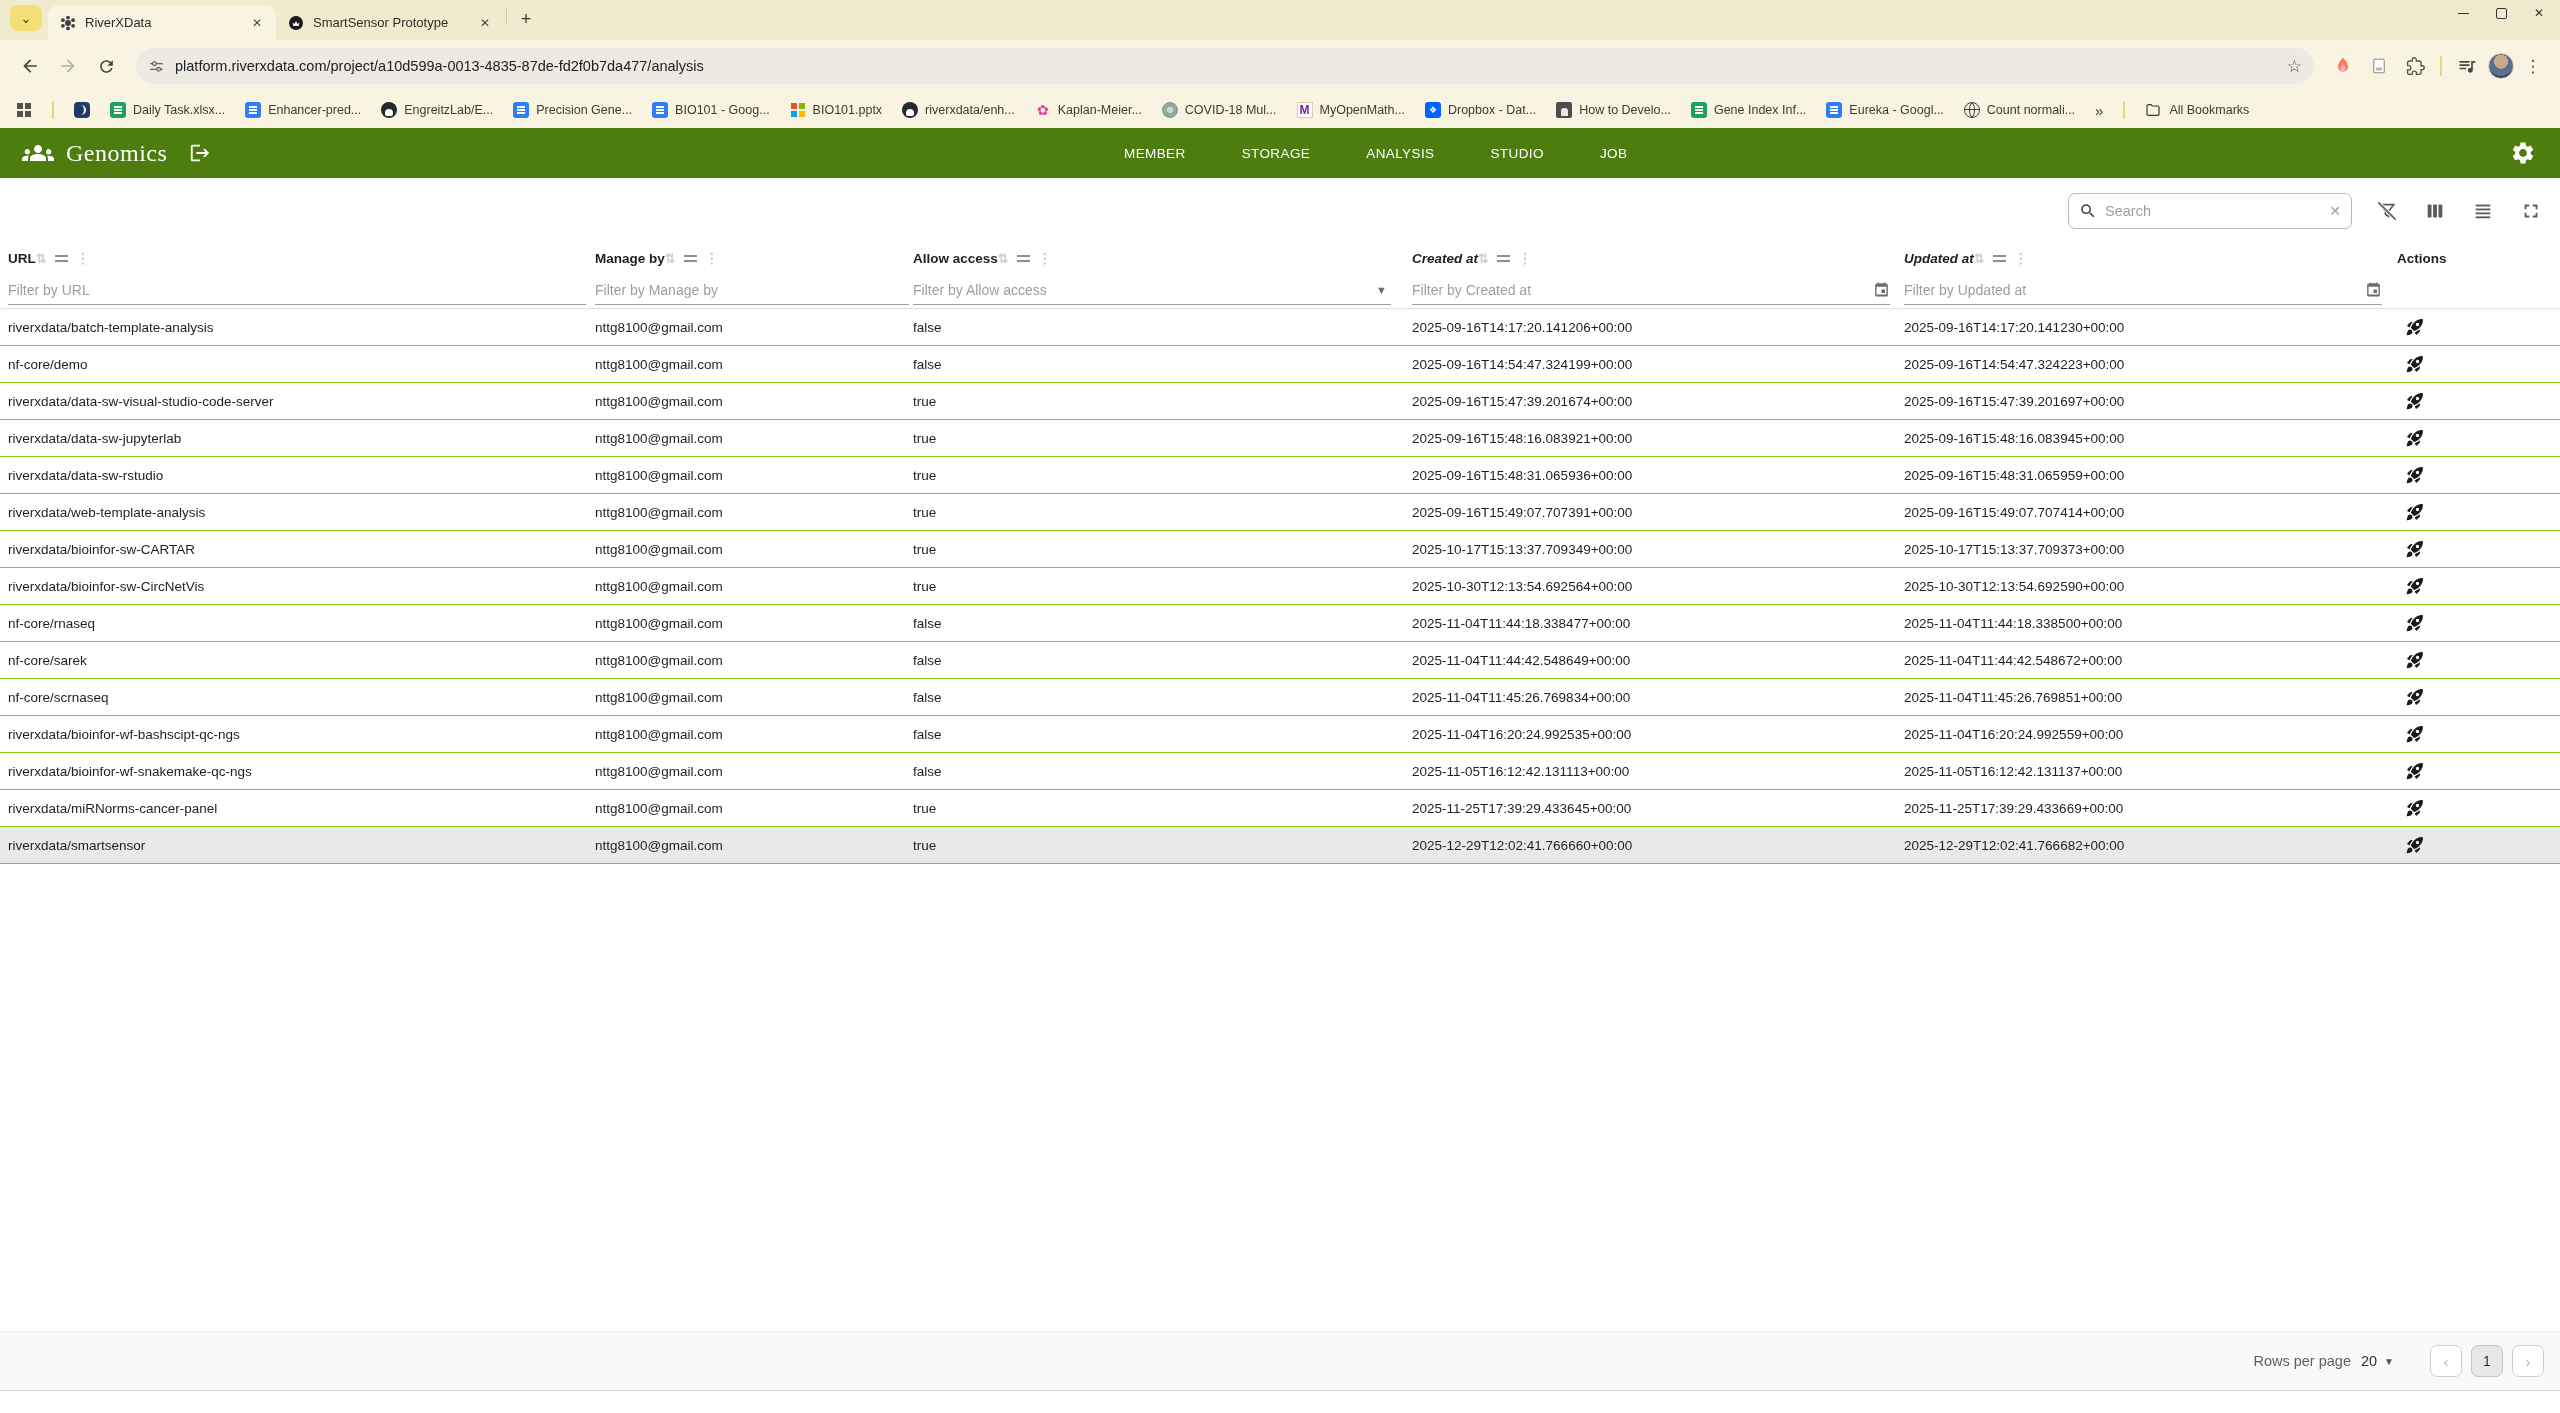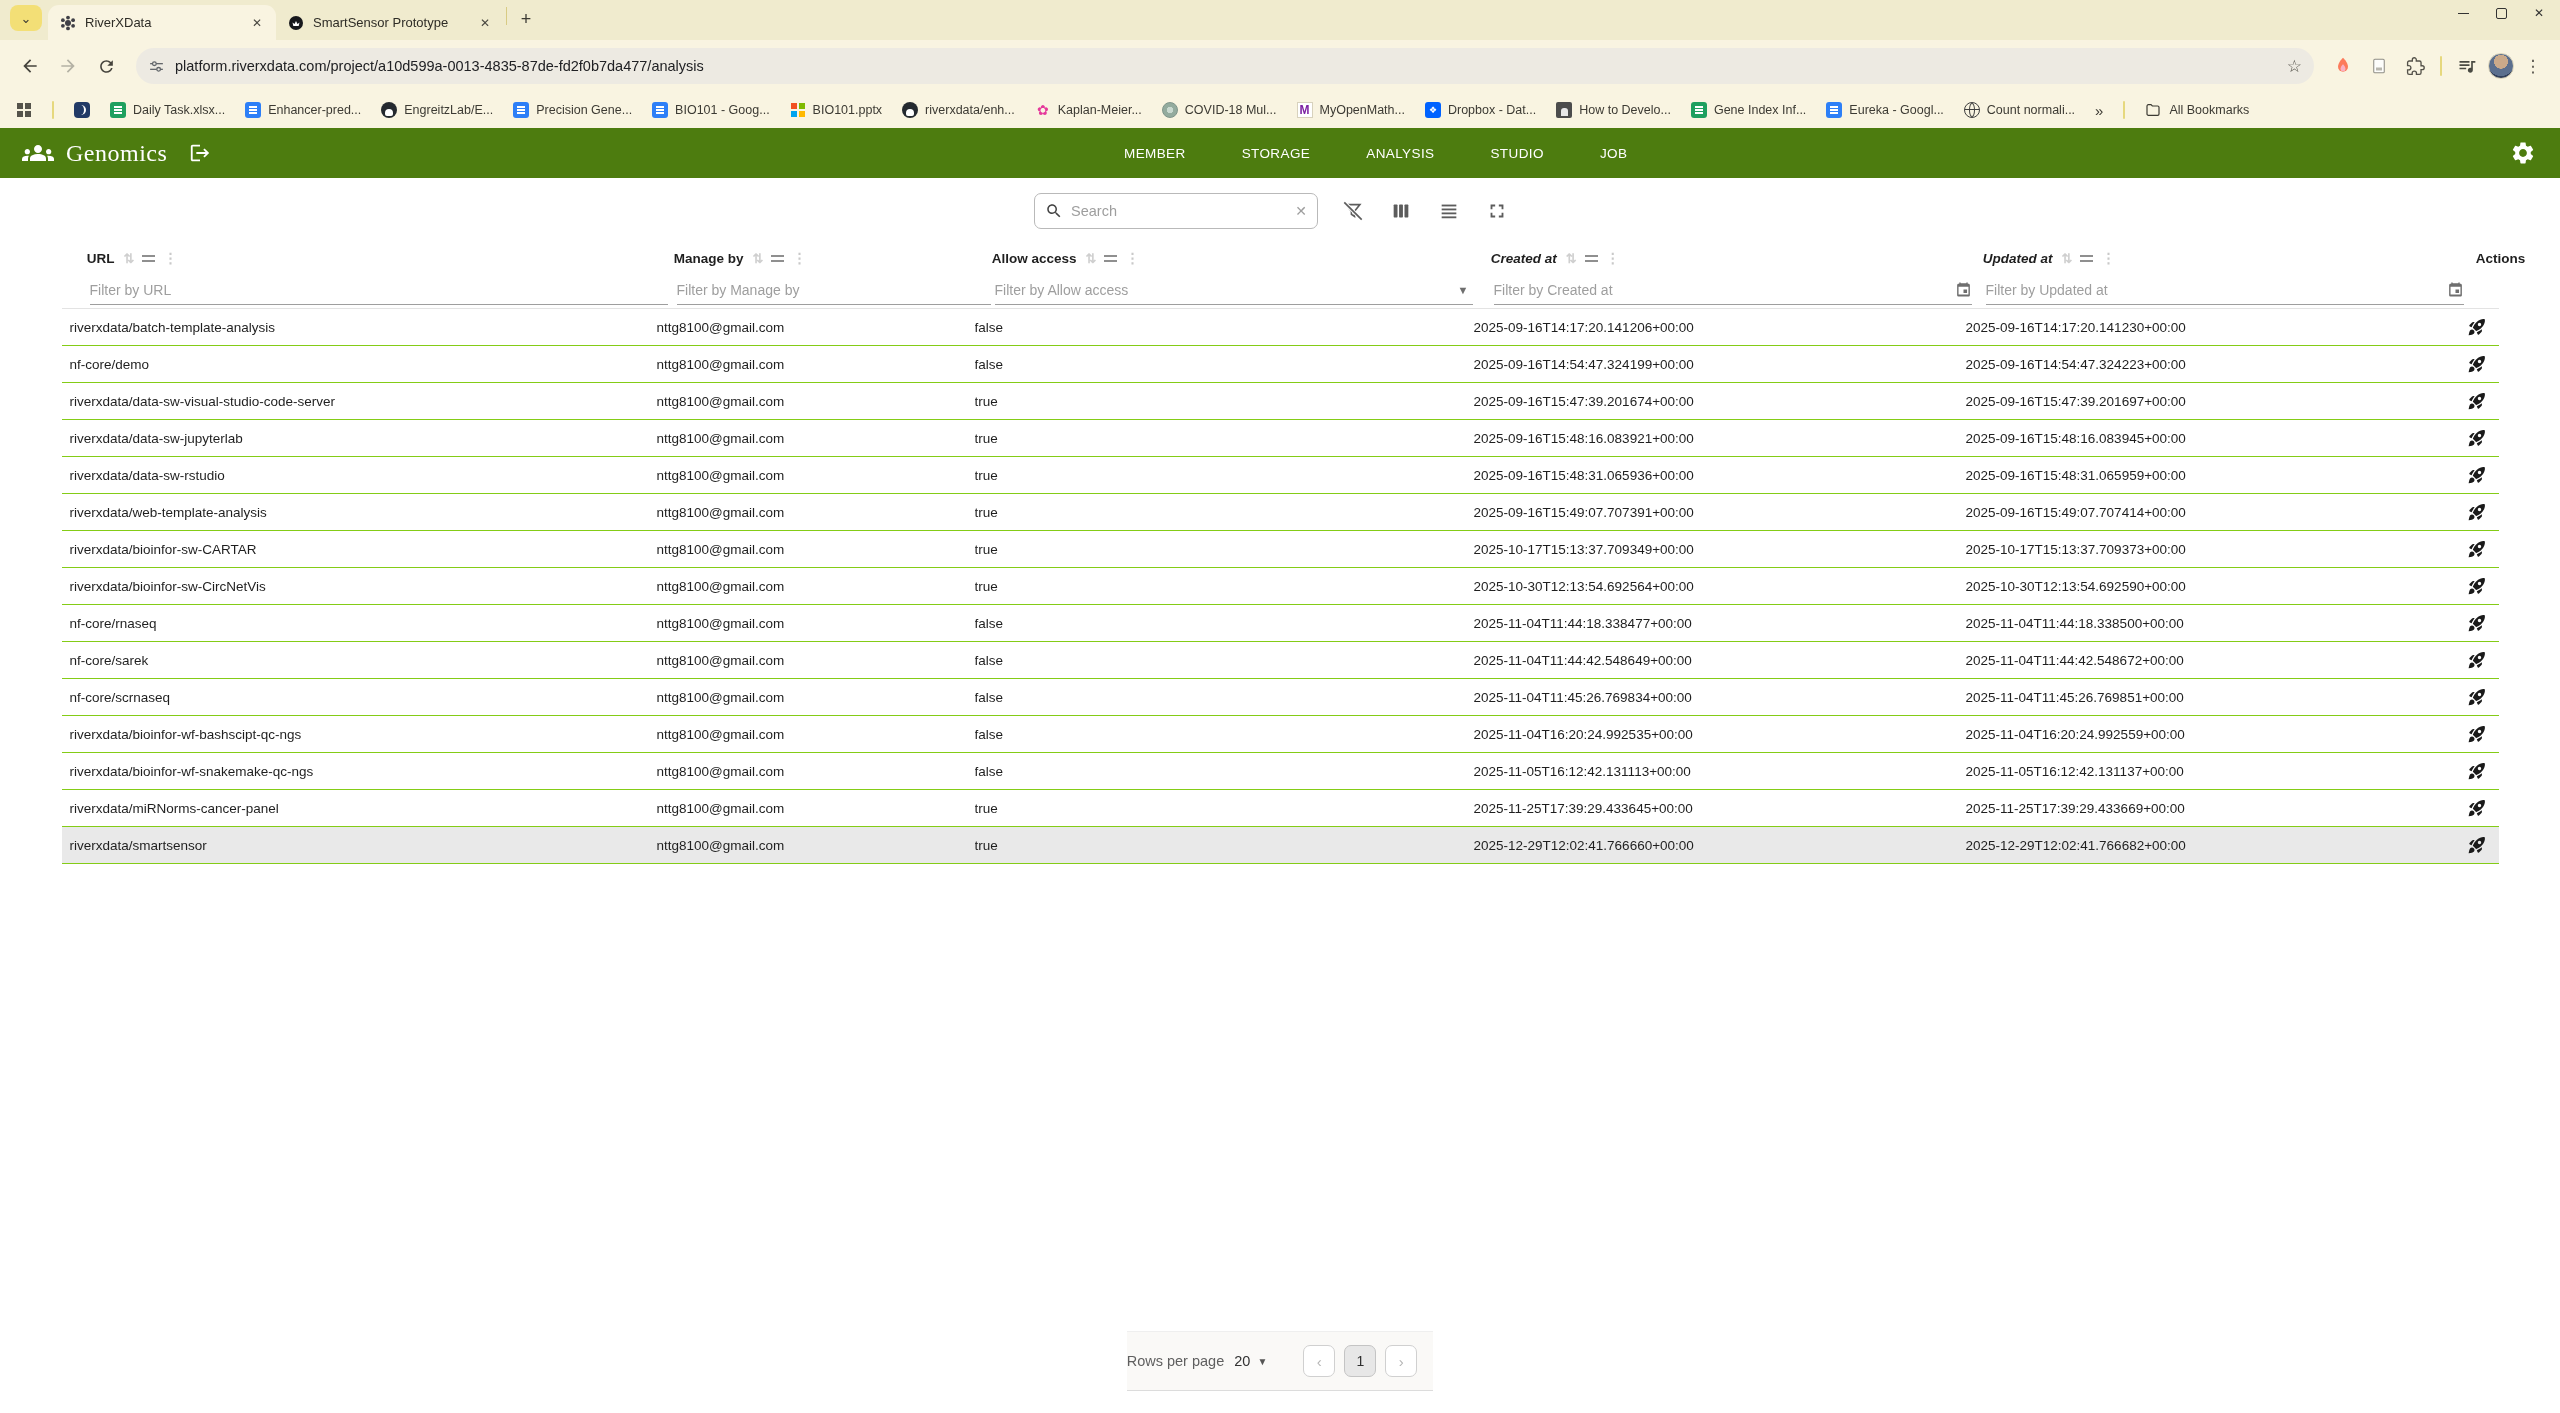--- a/index.html
+++ b/index.html
@@ -66,31 +66,31 @@
 
   
   .app-header { height:50px; background:#4d7c0f; display:flex; align-items:center; padding:0 22px; position:relative; }
   .logo-wrap { display:flex; align-items:center; gap:12px; }
   .app-name { font-family:"Liberation Serif", serif; font-size:24px; color:#fff; letter-spacing:0.5px; }
   .logout-btn { margin-left:22px; display:flex; align-items:center; }
   .app-nav { position:absolute; left:1124px; display:flex; gap:56px; align-items:center; }
   .nav-item { color:#fff; font-size:13.5px; font-weight:500; letter-spacing:0.4px; cursor:pointer; }
   .gear-btn { position:absolute; right:24px; display:flex; align-items:center; }
 
-  .content { position:relative; height:1235px; display:flex; flex-direction:column;align-items:center; }
+  .content { position:relative; height:1235px; display:flex; flex-direction:column; }
   .search-row { height:66px; display:flex; align-items:center; justify-content:flex-end; padding-right:16px; gap:22px; }
   .search-box { width:284px; height:36px; border:1px solid #b9b9b9; border-radius:7px; display:flex; align-items:center; padding:0 10px; gap:8px; }
   .search-box input { border:none; outline:none; flex:1; font-size:14.5px; color:#333; background:transparent; font-family:inherit; }
   .search-box input::placeholder { color:#9e9e9e; }
   .search-clear { color:#9e9e9e; font-size:14px; }
   .tool-icon { width:26px; height:26px; display:flex; align-items:center; justify-content:center; }
 
   .cols { display:grid; grid-template-columns:587px 318px 499px 492px 493px minmax(0,1fr); padding-left:8px; }
   .grid-header-row { height:28px; align-items:center; }
-  .hcell { display:flex; align-items:center; gap:9px; font-size:13.5px; font-weight:bold; color:#1f1f1f;margin-left:44px; }
+  .hcell { display:flex; align-items:center; font-size:13.5px; font-weight:bold; color:#1f1f1f; }
   .hlabel.it { font-style:italic; }
   .ico-sort { color:#cfcfcf; font-size:13px; }
   .ico-eq { width:13px; height:7px; border-top:2px solid #8f8f8f; border-bottom:2px solid #8f8f8f; }
   .ico-dots { color:#c9c9c9; font-size:14px; }
 
   .grid-filter-row { height:36px; align-items:center; }
   .fwrap { display:flex; align-items:center; border-bottom:1px solid #9e9e9e; height:30px; gap:4px; }
   .fcell:nth-child(1) .fwrap { width:578px; }
   .fcell:nth-child(2) .fwrap { width:314px; }
   .fcell:nth-child(3) .fwrap { width:478px; }

